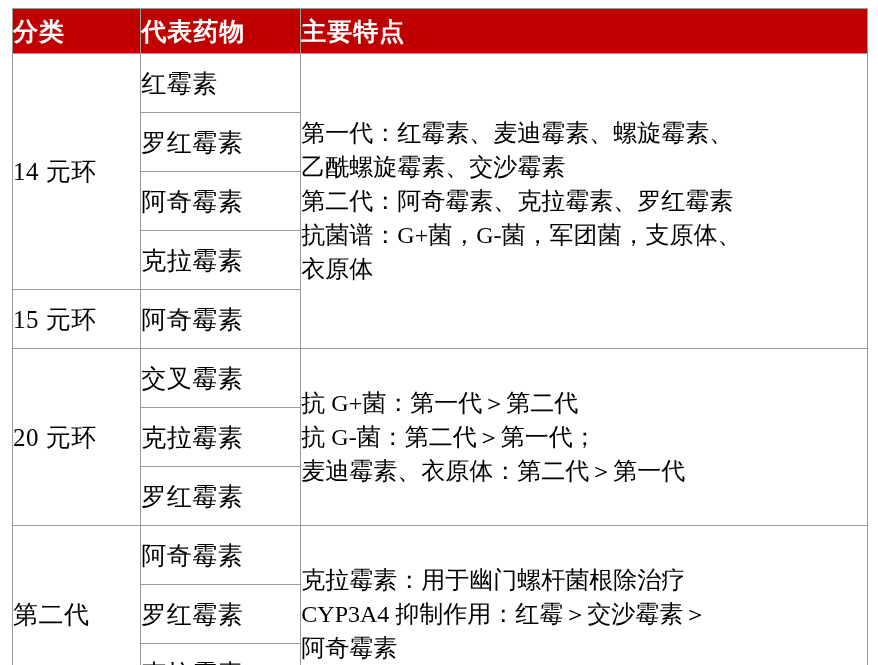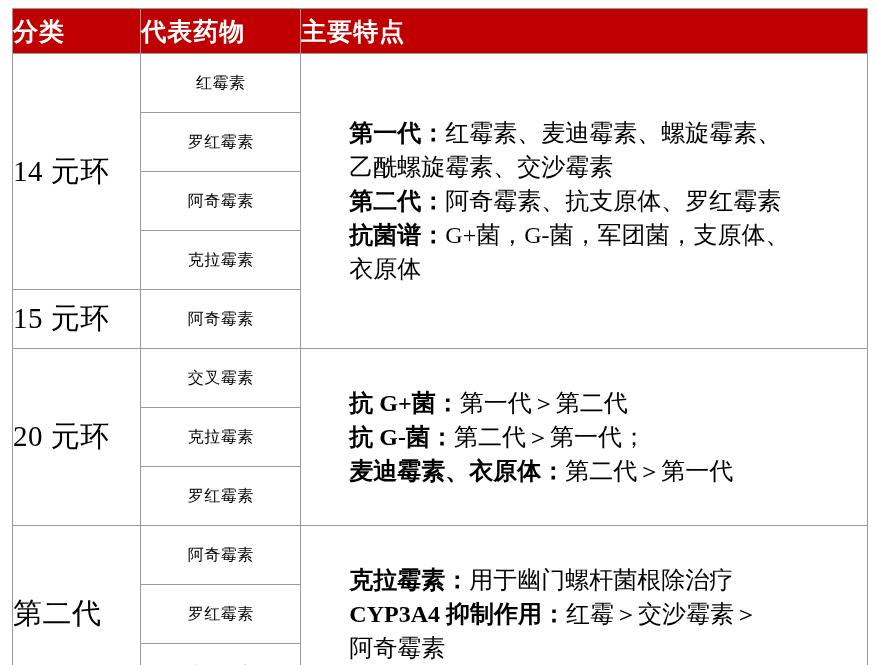--- a/index.html
+++ b/index.html
@@ -43,41 +43,40 @@
     border: 1px solid #c00000;
     letter-spacing: 1px;
   }
   .col-a { width: 128px; }
   .col-b { width: 160px; }
   .col-c { width: 566px; }
 
   td.cat {
     text-align: left;
     padding-left: 10px;
-    font-size: 29px;
+    font-size: 25px;
     letter-spacing: 0.5px;
   }
   td.drug {
-    text-align: center;
-    font-size: 16px;
+    text-align: left;
+    font-size: 25px;
     height: 58px;
     letter-spacing: 0.5px;
   }
   td.feat {
     vertical-align: top;
     padding: 4px 6px 4px 10px;
   }
   .feat-line {
     font-size: 24px;
     line-height: 1.42;
     white-space: nowrap;
   }
   .feat-line b {
-    font-weight: bold;
-    margin-left: 48px;
+    font-weight: normal;
   }
 </style>
 </head>
 <body>
 
 <div class="sheet">
 
   <table class="main">
     <colgroup>
       <col class="col-a">
@@ -97,21 +96,21 @@
         <td class="cat" rowspan="4">14 元环</td>
         <td class="drug">红霉素</td>
         <td class="feat" rowspan="5">
           <div class="feat-line">
             <b>第一代：</b><span>红霉素、麦迪霉素、螺旋霉素、</span>
           </div>
           <div class="feat-line">
             <b></b><span>乙酰螺旋霉素、交沙霉素</span>
           </div>
           <div class="feat-line">
-            <b>第二代：</b><span>阿奇霉素、抗支原体、罗红霉素</span>
+            <b>第二代：</b><span>阿奇霉素、克拉霉素、罗红霉素</span>
           </div>
           <div class="feat-line">
             <b>抗菌谱：</b><span>G+菌，G-菌，军团菌，支原体、</span>
           </div>
           <div class="feat-line">
             <b></b><span>衣原体</span>
           </div>
         </td>
       </tr>
       <tr>

